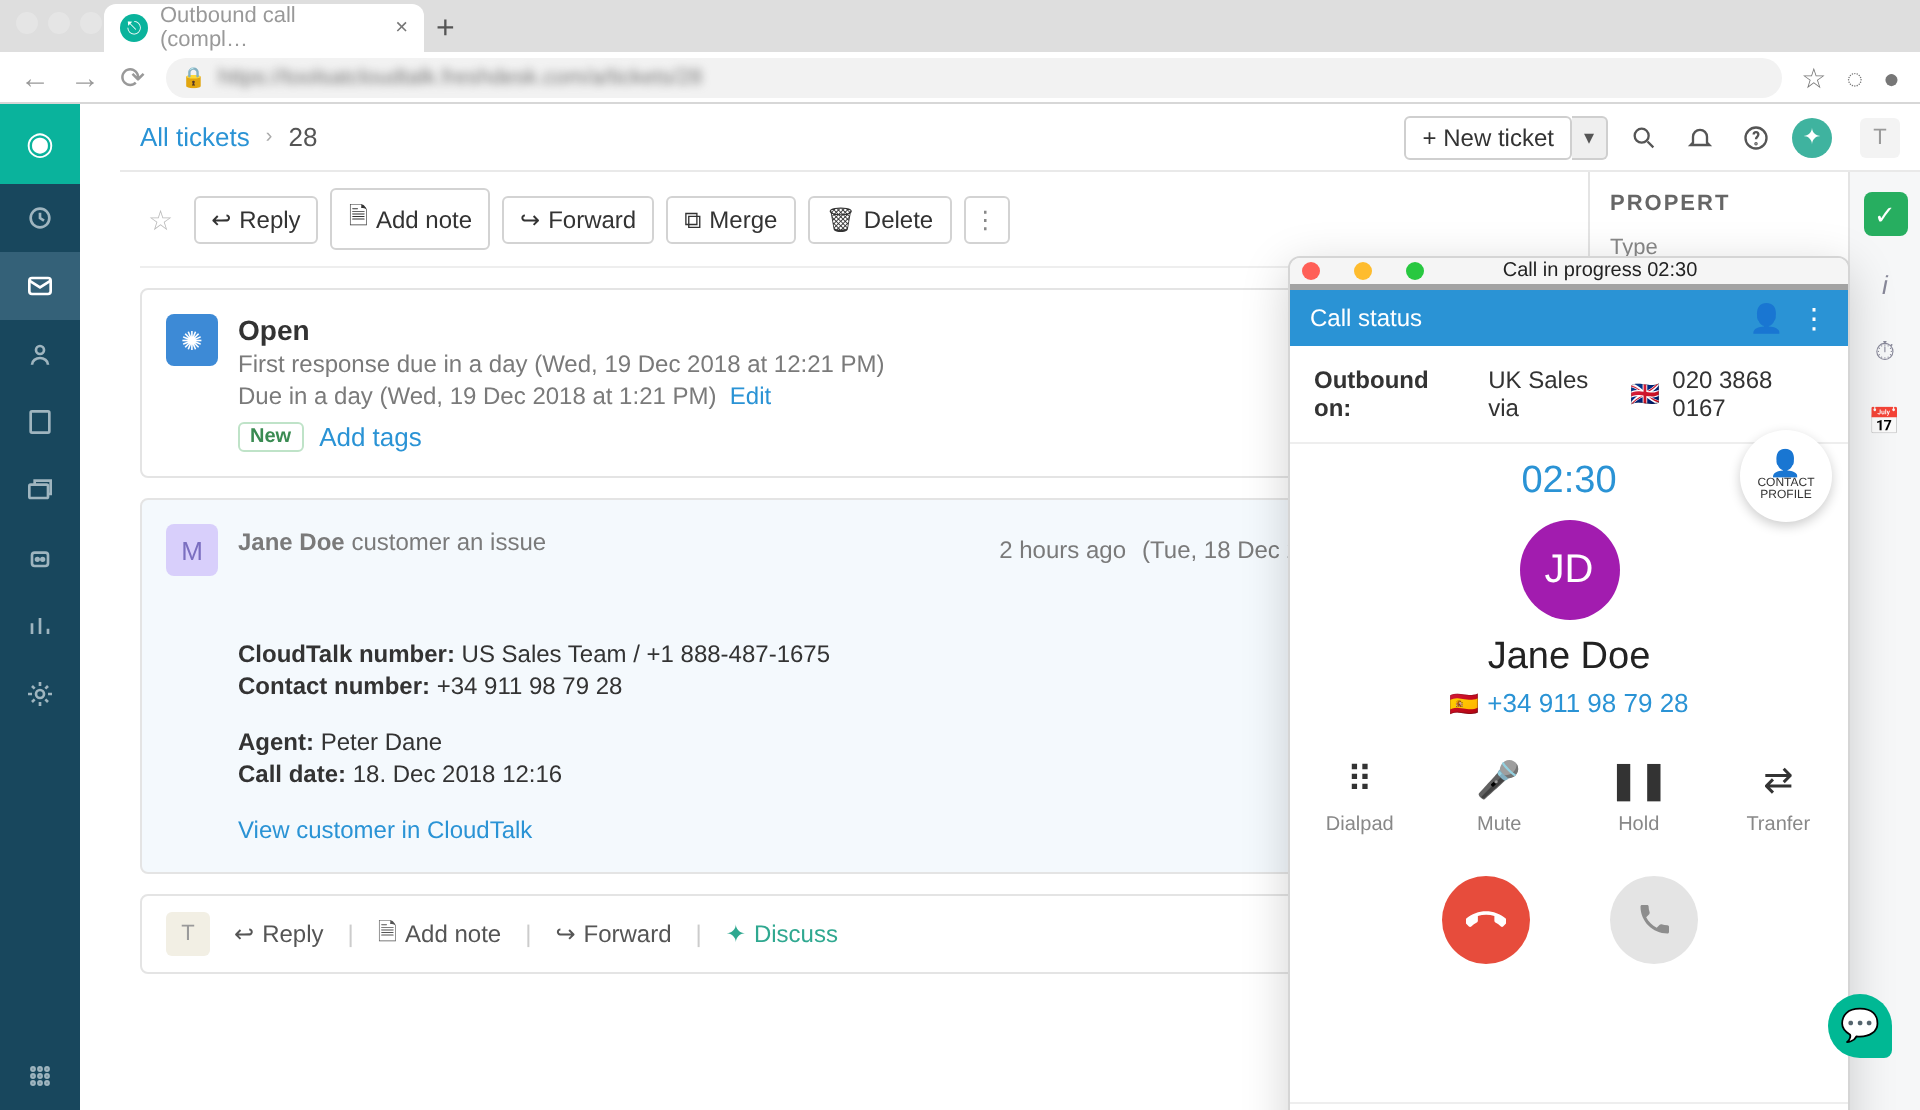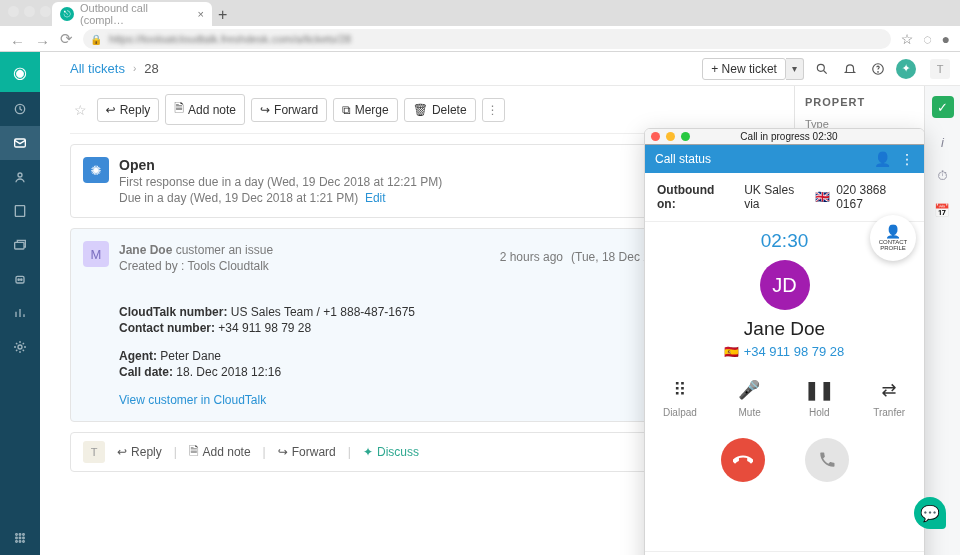--- a/index.html
+++ b/index.html
@@ -76,21 +76,21 @@
   .preq{color:#d33;}
   .pval{color:#333;font-size:12px;margin-top:2px;}
   .dot-blue{width:7px;height:7px;border-radius:50%;background:#2a93d5;display:inline-block;margin-right:4px;}
 
   .modules{width:36px;background:#f6f7f8;border-left:1px solid #e4e4e4;display:flex;flex-direction:column;align-items:center;gap:14px;padding-top:10px;}
   .mod{width:20px;height:20px;display:flex;align-items:center;justify-content:center;color:#889;cursor:pointer;}
   .mod.ok{background:#27ae60;color:#fff;border-radius:4px;width:22px;height:22px;}
 
   
   .callw{position:absolute;left:644px;top:76px;width:281px;height:468px;background:#fff;border:1px solid #d5d5d5;border-radius:6px;box-shadow:0 6px 24px rgba(0,0,0,.18);overflow:hidden;display:flex;flex-direction:column;}
-  .call-top{height:16px;background:#f5f5f5;display:flex;align-items:center;padding:0 6px;gap:6px;border-bottom:1px solid #a3a3a3;}
+  .call-top{height:16px;background:#f5f5f5;display:flex;align-items:center;padding:0 6px;gap:17px;border-bottom:3px solid #a3a3a3;}
   .dot{width:9px;height:9px;border-radius:50%;}
   .d-red{background:#ff5f57;} .d-yel{background:#febc2e;} .d-grn{background:#28c840;}
   .prog{flex:1;text-align:center;font-size:10px;color:#222;}
   .call-status{background:#2a93d5;color:#fff;padding:6px 10px;font-size:12px;display:flex;align-items:center;gap:8px;}
   .cs-spacer{flex:1;}
   .cs-ico{cursor:pointer;font-size:14px;}
   .call-line{display:flex;align-items:center;padding:10px 12px;font-size:12px;border-bottom:1px solid #eee;gap:6px;}
   .call-line .lbl{color:#333;font-weight:600;}
   .flag{font-size:12px;}
   .call-num{color:#333;}
@@ -259,29 +259,32 @@
           <button class="tb-btn">🗑 <span>Delete</span></button>
           <button class="tb-btn more">⋮</button>
         </div>
 
         <div class="card">
           <div class="avatar av-blue">✺</div>
           <div class="card-body">
             <div class="card-title">Open</div>
             <div class="card-sub">First response due in a day (Wed, 19 Dec 2018 at 12:21 PM)</div>
             <div class="card-sub"><span>Due in a day (Wed, 19 Dec 2018 at 1:21 PM)</span>&nbsp;&nbsp;<span class="link">Edit</span></div>
+            <div style="margin-top:6px;display:flex;gap:8px;align-items:center;">
+              <span class="tag">New</span>
+              <span class="link">Add tags</span>
+            </div>
           </div>
         </div>
 
         <div class="card sel" style="flex-direction:column;">
           <div style="display:flex;gap:10px;">
             <div class="avatar av-purple">M</div>
             <div class="card-body">
               <div class="card-sub"><b>Jane Doe</b><span> customer an issue</span></div>
-              <div class="card-sub">Created by : Tools Cloudtalk</div>
             </div>
             <div class="card-meta">
               <span>2 hours ago</span>
               <span>(Tue, 18 Dec 2018 at 12:19 PM)</span>
               <span class="more">⋮</span>
             </div>
           </div>
           <div class="sep"></div>
           <div class="details" style="padding-left:36px;">
             <p><b>CloudTalk number:</b><span> US Sales Team / +1 888-487-1675</span></p>

